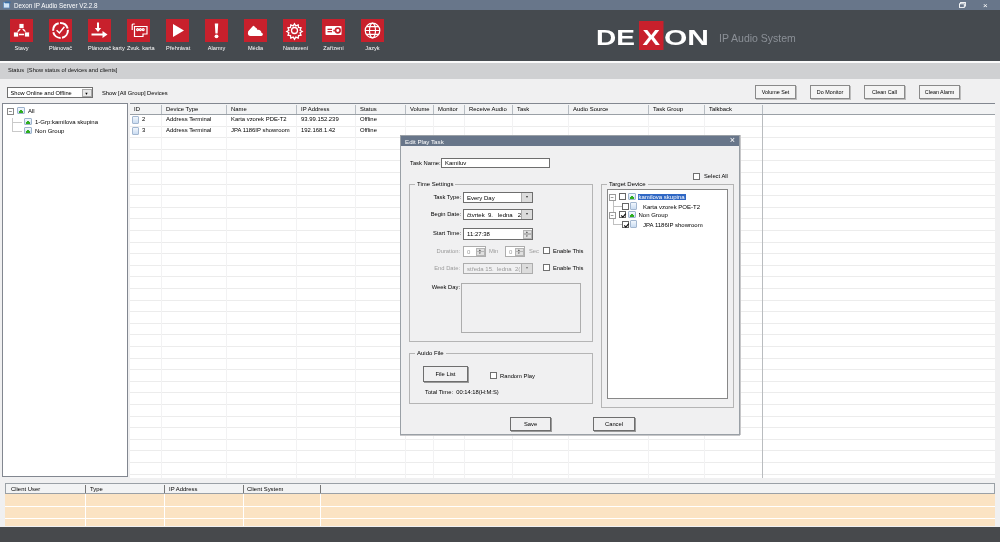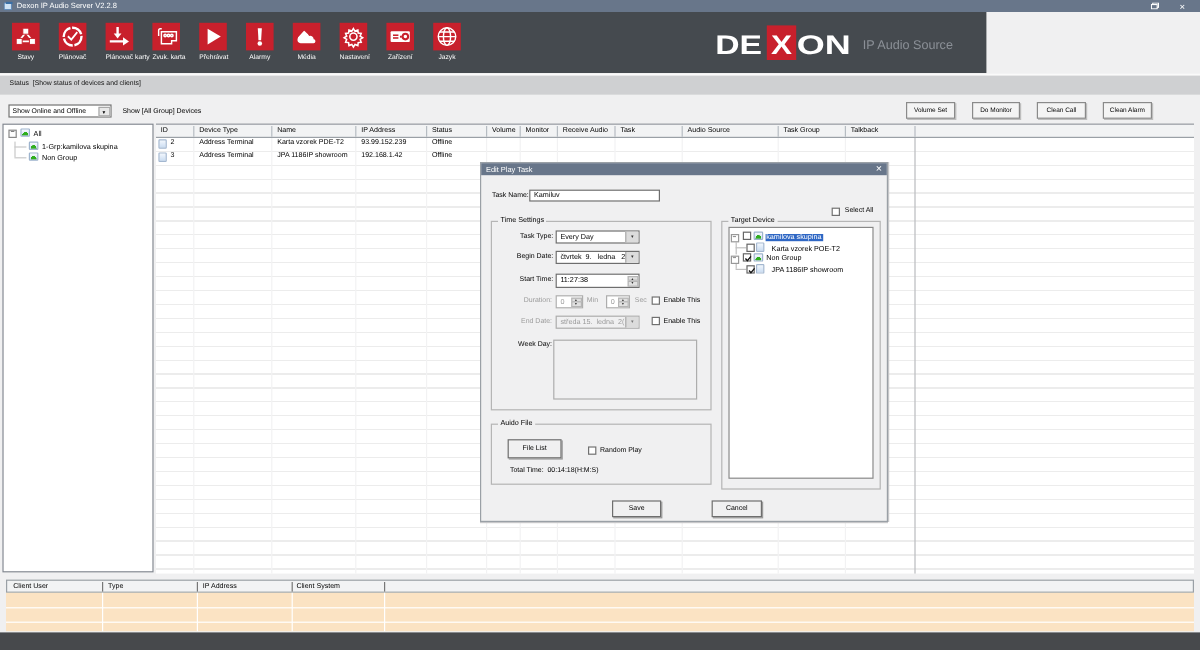--- a/index.html
+++ b/index.html
@@ -5,21 +5,21 @@
 * { margin:0; padding:0; box-sizing:border-box; }
 html,body { width:1000px; height:542px; overflow:hidden; }
 body { font-family:"Liberation Sans", sans-serif; font-size:6px; color:#000; background:#f0f0f1; }
 #app { position:absolute; left:0; top:0; width:1000px; height:542px; background:#f0f0f1; }
 
 
 #titlebar { position:absolute; left:0; top:0; width:1000px; height:10px; background:#68768a; color:#fff; }
 #titlebar .t { position:absolute; left:14px; top:1.5px; font-size:6.3px; }
 
 
-#toolbar { position:absolute; left:0; top:10px; width:822px; height:51px; background:#454a4f; }
+#toolbar { position:absolute; left:0; top:10px; width:1000px; height:51px; background:#454a4f; }
 .tool { position:absolute; top:9px; width:23px; text-align:center; }
 .tool .ic { width:23px; height:23px; background:#c8202c; display:block; }
 .tool .lb { display:block; margin-top:3px; color:#fff; font-size:5.6px; white-space:nowrap; text-align:center; }
 #logo { position:absolute; left:596px; top:11px; height:30px; } #logo svg { display:block; }
 #logosub { position:absolute; left:719px; top:22px; font-size:10.5px; color:#8b9097; }
 
 
 #statusband { position:absolute; left:0; top:61px; width:1000px; height:18px; background:#cfd0d2; border-top:2px solid #fafafa; }
 #statusband .t { position:absolute; left:8px; top:4px; font-size:5.7px; color:#111; }
 
@@ -188,21 +188,21 @@
         <span class="lb">Jazyk</span>
       </div>
     <div id="logo">
         <svg width="115" height="30" viewBox="0 0 115 30">
       <text x="0" y="24.3" font-family="Liberation Sans, sans-serif" font-size="22.5" font-weight="bold" fill="#fff" textLength="39" lengthAdjust="spacingAndGlyphs">DE</text>
       <rect x="43" y="0" width="24.5" height="29" fill="#c8202c"></rect>
       <text x="46.5" y="24.3" font-family="Liberation Sans, sans-serif" font-size="22.5" font-weight="bold" fill="#fff" textLength="17.5" lengthAdjust="spacingAndGlyphs">X</text>
       <text x="68" y="24.3" font-family="Liberation Sans, sans-serif" font-size="22.5" font-weight="bold" fill="#fff" textLength="45" lengthAdjust="spacingAndGlyphs">ON</text>
     </svg>
       </div>
-    <div id="logosub">IP Audio Source</div>
+    <div id="logosub">IP Audio System</div>
   </div>
   <div id="statusband">
       <span class="t">Status&nbsp; [Show status of devices and clients]</span>
     </div>
   <div id="controlrow">
     <div class="combo">
         <span class="tx">Show Online and Offline</span>
         <span class="btn">▼</span>
       </div>
     <span id="lblshow">Show [All Group] Devices</span>

